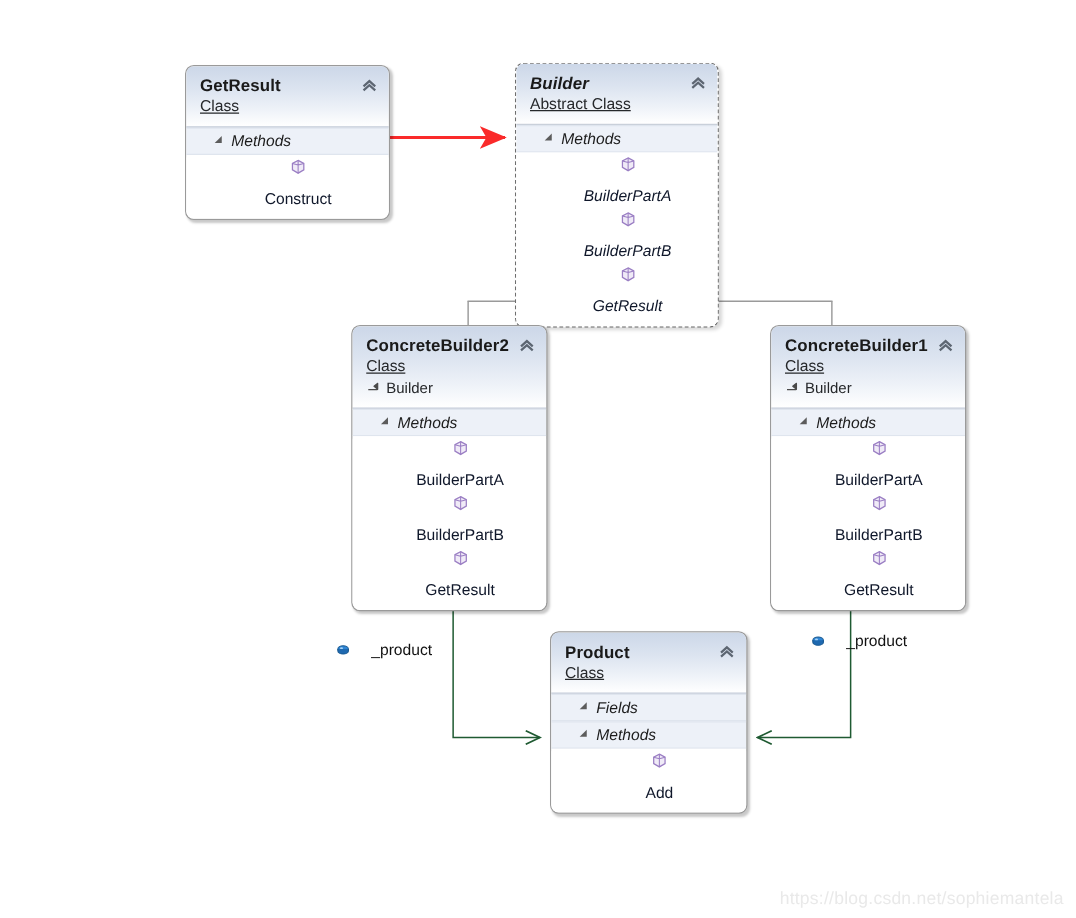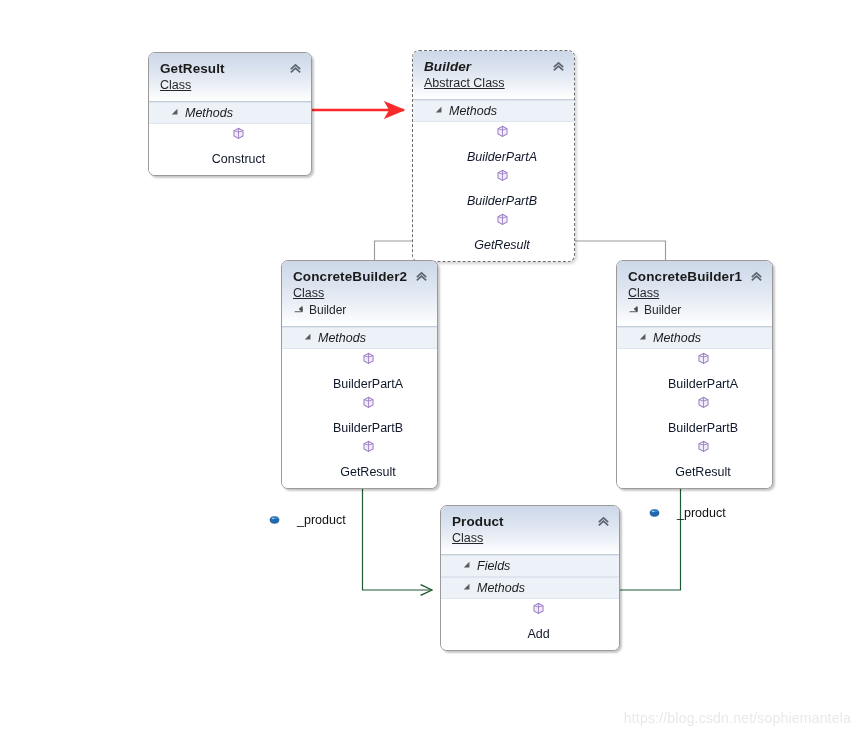--- a/index.html
+++ b/index.html
@@ -261,21 +261,21 @@
       <div class="member">
         <svg class="ico" viewBox="0 0 16 16">
           <path d="M8,1.6 L13.6,4.6 L13.6,11 L8,14.2 L2.4,11 L2.4,4.6 Z" fill="#f0ebf7" stroke="#9b7fc4" stroke-width="1.25"></path>
           <path d="M8,1.6 L8,6.2 M8,6.2 L2.4,4.6 M8,6.2 L13.6,4.6 M8,6.2 L8,14.2" fill="none" stroke="#9b7fc4" stroke-width="1.05"></path>
         </svg>
         <span class="mlabel">GetResult</span>
       </div>
     </div>
   </div>
 
-  <div class="cbox" style="left:440px;top:505px;width:180px;">
+  <div class="cbox" style="left:440px;top:505px;width:158px;">
     <div class="cbox-head">
       <div class="cls-name">Product</div>
       <div class="cls-kind">Class</div>
       <svg class="chev" viewBox="0 0 16 16">
         <path d="M3,8.6 L8,4.1 L13,8.6" fill="none" stroke="#5d6672" stroke-width="1.9"></path>
         <path d="M3,12.1 L8,7.6 L13,12.1" fill="none" stroke="#5d6672" stroke-width="1.9"></path>
       </svg>
     </div>
 
     <div class="section">

